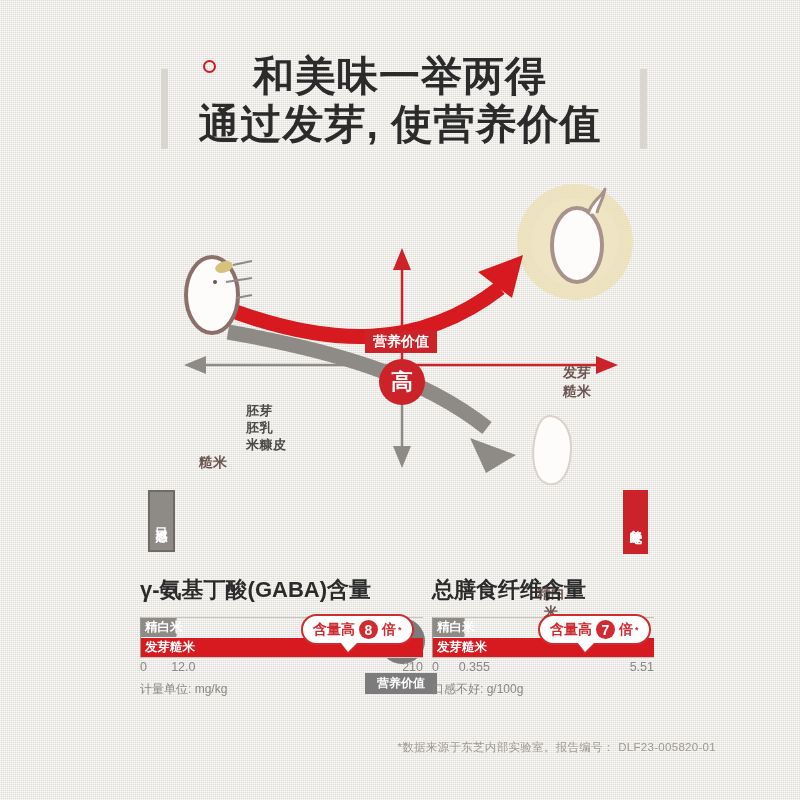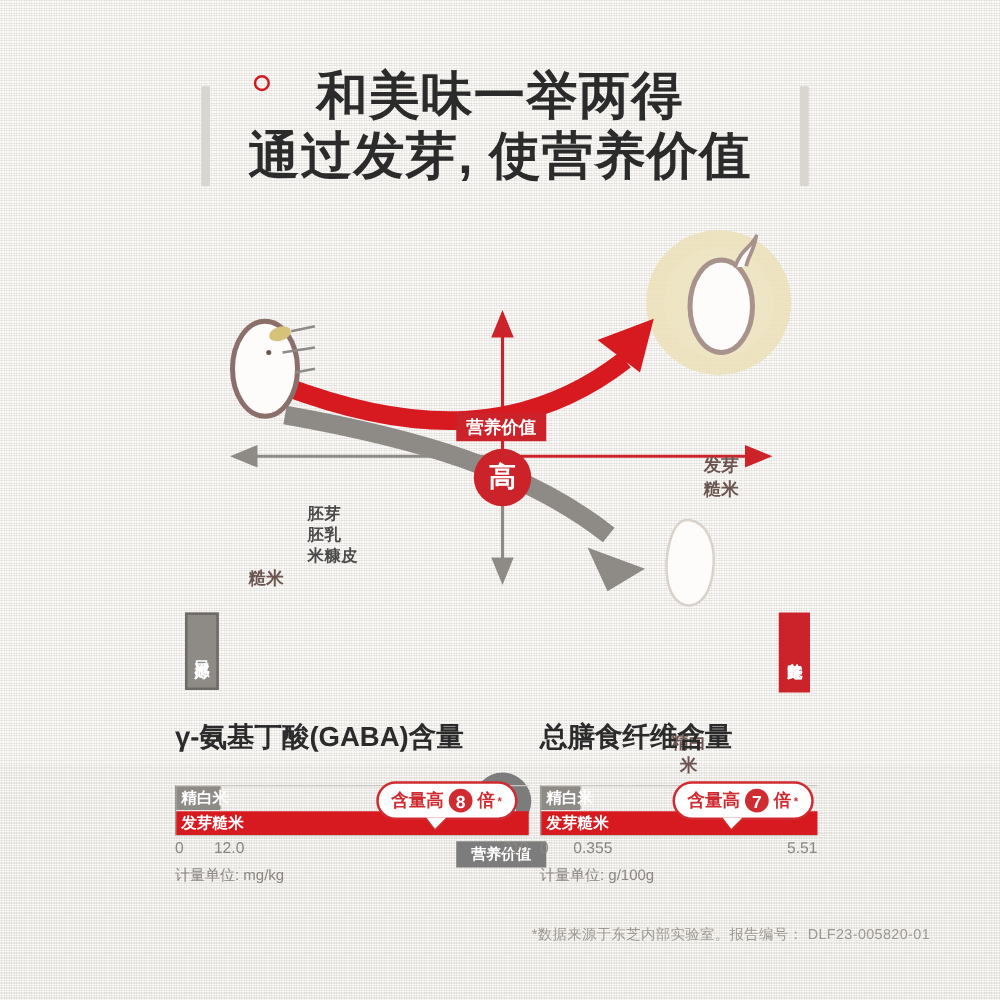--- a/index.html
+++ b/index.html
@@ -97,21 +97,21 @@
     font-weight:bold;color:#6b5550;font-size:14px;line-height:19px;text-align:center;
   }
 
   
   #charts{position:absolute;left:0;top:575px;width:800px;height:170px;}
   .chart{position:absolute;top:0;}
   .chart.c1{left:140px;width:283px;}
   .chart.c2{left:432px;width:222px;}
   .chart-title{
     font-size:22px;font-weight:bold;color:#2b2b2b;letter-spacing:0px;
-    white-space:nowrap;margin:0 0 23px 0;
+    white-space:nowrap;margin:0 0 12px 0;
   }
   .bars{position:relative;border-left:1px solid #9a9a9a;border-top:1px solid #c9c5bf;}
   .bar{height:19px;position:relative;margin-bottom:1px;}
   .bar .fill{height:19px;position:absolute;left:0;top:0;}
   .bar .name{
     position:absolute;left:0;top:0;height:19px;line-height:19px;
     color:#fff;font-size:12.5px;font-weight:bold;padding-left:4px;z-index:3;
     white-space:nowrap;
   }
   .bar.gray .fill{background:#8e8b87;}
@@ -120,21 +120,21 @@
   .axis{position:relative;height:18px;border-top:1px solid #c9c5bf;}
   .tick{position:absolute;top:2px;font-size:12.5px;color:#8a8681;}
   .tick.t0{left:0;}
   .tick.tend{right:0;}
   .dashline{position:absolute;top:0;bottom:0;width:0;border-left:1px dashed #b3afa9;}
   .unit{
     text-align:left;font-size:12px;color:#8a8681;margin-top:5px;white-space:nowrap;
   }
   #footnote{
     position:absolute;left:0;right:0;top:740px;text-align:right;
-    padding-right:56px;font-size:11.5px;color:#9c9892;letter-spacing:.3px;
+    padding-right:84px;font-size:11.5px;color:#9c9892;letter-spacing:.3px;
   }
   .callout{
     position:absolute;z-index:6;
     background:#fff;border:2px solid #cf2b30;border-radius:18px;
     color:#cf2b30;font-weight:bold;font-size:14px;
     padding:4px 10px 4px 10px;white-space:nowrap;
     display:flex;align-items:center;gap:2px;
   }
   .callout .num{
     display:inline-flex;align-items:center;justify-content:center;
@@ -270,18 +270,18 @@
         <div class="bar red">
           <div class="fill" style="width:100%"></div>
           <div class="name">发芽糙米</div>
         </div>
       </div>
       <div class="axis">
         <span class="tick t0">0</span>
         <span class="tick" style="left:12%">0.355</span>
         <span class="tick tend">5.51</span>
       </div>
-      <div class="unit">计量单位: g/100g</div>
+      <div class="unit">口感不好: g/100g</div>
     </div>
   </div>
 
   <div id="footnote">*数据来源于东芝内部实验室。报告编号： DLF23-005820-01</div>
 </div>
 
 </body></html>

